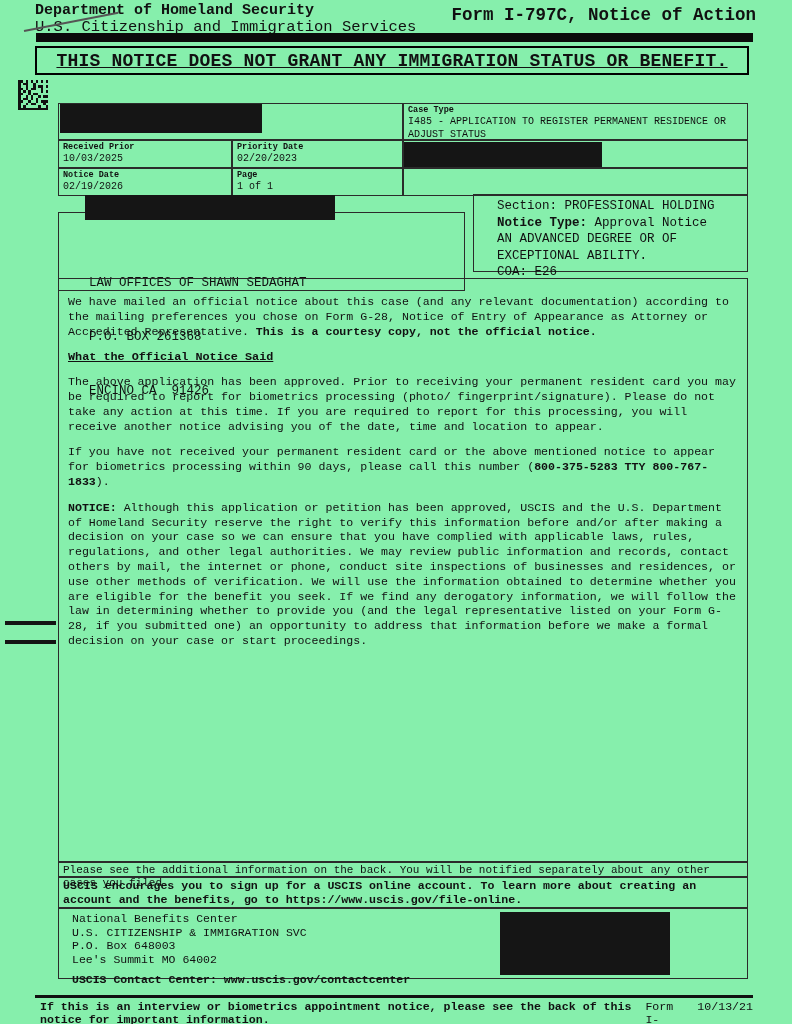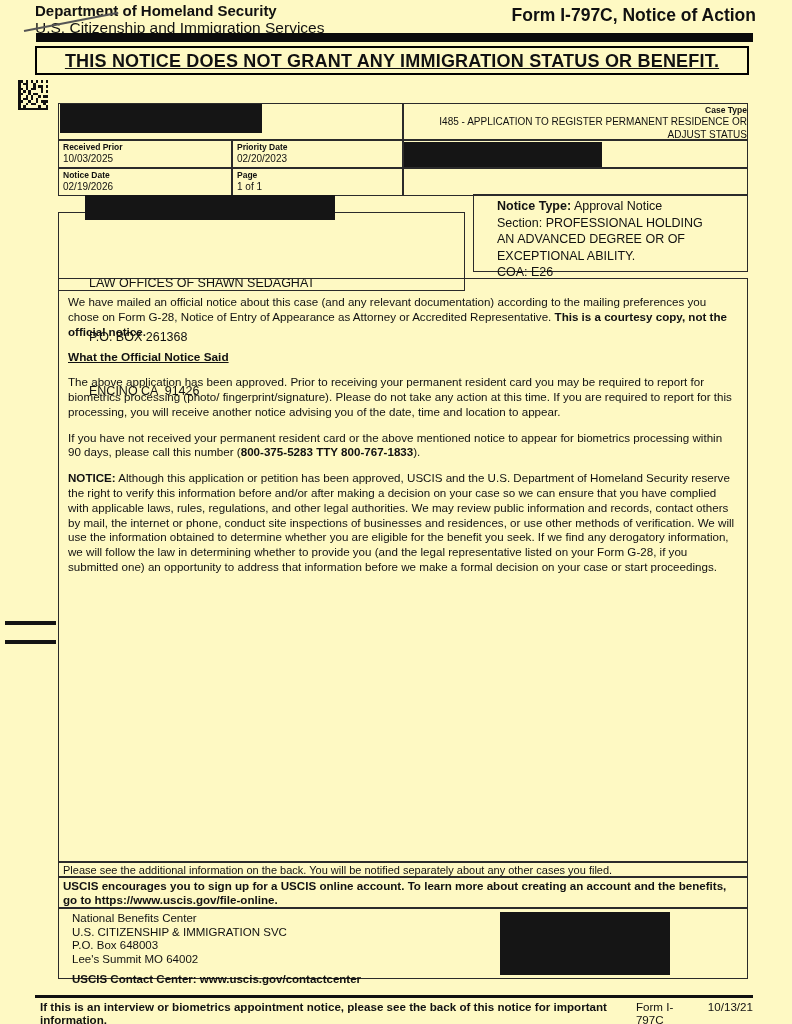--- a/index.html
+++ b/index.html
@@ -1,41 +1,41 @@
 <!DOCTYPE html>
 <html><head>
 <meta charset="utf-8">
 <style>
   * { margin:0; padding:0; box-sizing:border-box; }
   html,body { background:#e8e8e8; }
   .page {
     position:relative; width:792px; height:1024px; margin:0 auto;
-    background:#fef9c3; color:#111;
-    font-family:Liberation Sans, sans-serif;
+    background:#86efac; color:#111;
+    font-family:Liberation Mono, monospace;
     overflow:hidden;
   }
   
   .hdr-left { position:absolute; left:35px; top:2px; }
   .hdr-left .l1 { font-size:15px; font-weight:bold; line-height:17px; }
   .hdr-left .l2 { font-size:15.5px; line-height:17px; }
   .hdr-right { position:absolute; right:36px; top:5px; font-size:17.5px; font-weight:bold; }
   .black-bar { position:absolute; left:36px; top:33px; width:717px; height:9px; background:#0b0b0b; }
   .diag-artifact { position:absolute; left:24px; top:30px; width:96px; height:2px;
     background:#555; transform:rotate(-11deg); transform-origin:left center; }
   .banner { position:absolute; left:35px; top:46px; width:714px; height:29px;
     border:2px solid #000; text-align:center; }
   .banner span { font-size:18px; font-weight:bold; line-height:26px;
     text-decoration:underline; letter-spacing:0.2px; }
   .barcode { position:absolute; left:18px; top:80px; }
   
   .cell { position:absolute; border:1px solid #2b2b2b; }
   .cell .lab { font-size:8.5px; font-weight:bold; line-height:10px; padding:1px 0 0 4px; }
   .cell .val { font-size:10px; line-height:12.5px; padding:1px 0 0 4px; }
   .c-receipt   { left:58px;  top:103px; width:345px; height:37px; }
-  .c-casetype  { left:403px; top:103px; width:345px; height:37px;text-align:right; }
+  .c-casetype  { left:403px; top:103px; width:345px; height:37px; }
   .c-recv      { left:58px;  top:140px; width:174px; height:28px; }
   .c-prio      { left:232px; top:140px; width:171px; height:28px; }
   .c-rowb-r    { left:403px; top:140px; width:345px; height:28px; }
   .c-ndate     { left:58px;  top:168px; width:174px; height:28px; }
   .c-page      { left:232px; top:168px; width:171px; height:28px; }
   .c-rowc-r    { left:403px; top:168px; width:345px; height:28px; }
   .c-addr      { left:58px;  top:212px; width:407px; height:79px;padding-left:8px; }
   .c-notice    { left:473px; top:194px; width:275px; height:78px; }
   .redact { position:absolute; background:#151515; }
   .r-receipt { left:60px;  top:104px; width:202px; height:29px; }
@@ -155,22 +155,22 @@
   <div class="cell c-addr">
     <div class="addr-lines">
       <div>LAW OFFICES OF SHAWN SEDAGHAT</div>
       <div>P.O. BOX 261368</div>
       <div>ENCINO CA  91426</div>
     </div>
   </div>
 
   <div class="cell c-notice">
     <div class="notice-lines">
+      <div>Section: PROFESSIONAL HOLDING</div>
       <div><b>Notice Type:</b><span> Approval Notice</span></div>
-      <div>Section: PROFESSIONAL HOLDING</div>
       <div>AN ADVANCED DEGREE OR OF</div>
       <div>EXCEPTIONAL ABILITY.</div>
       <div>COA: E26</div>
     </div>
   </div>
 
   <div class="redact r-receipt"></div>
   <div class="redact r-caseno"></div>
   <div class="redact r-name"></div>
 

